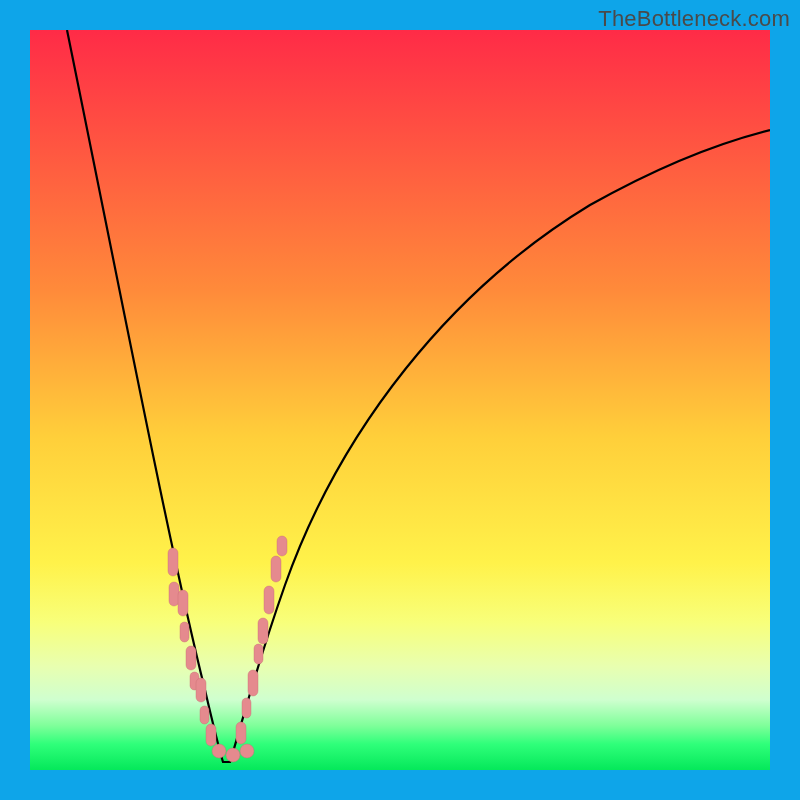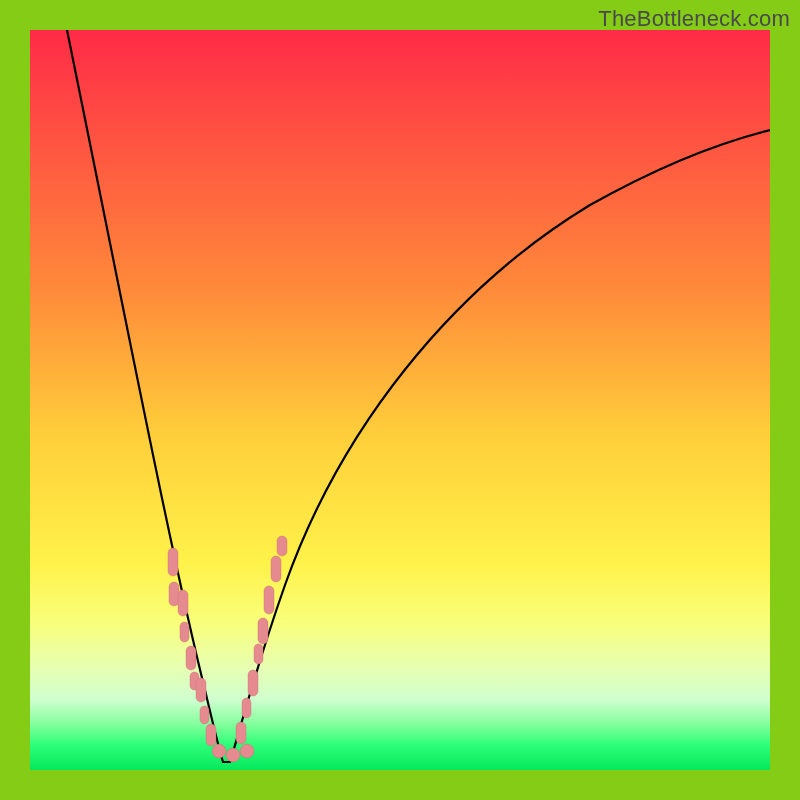--- a/index.html
+++ b/index.html
@@ -7,21 +7,21 @@
     padding: 0;
     width: 800px;
     height: 800px;
     background: #000;
     overflow: hidden;
     font-family: Arial, Helvetica, sans-serif;
   }
   .frame {
     position: absolute;
     inset: 0;
-    background: #84cc16;
+    background: #0ea5e9;
   }
   .plot-area {
     position: absolute;
     left: 30px;
     top: 30px;
     width: 740px;
     height: 740px;
     overflow: hidden;
   }
   .gradient {

